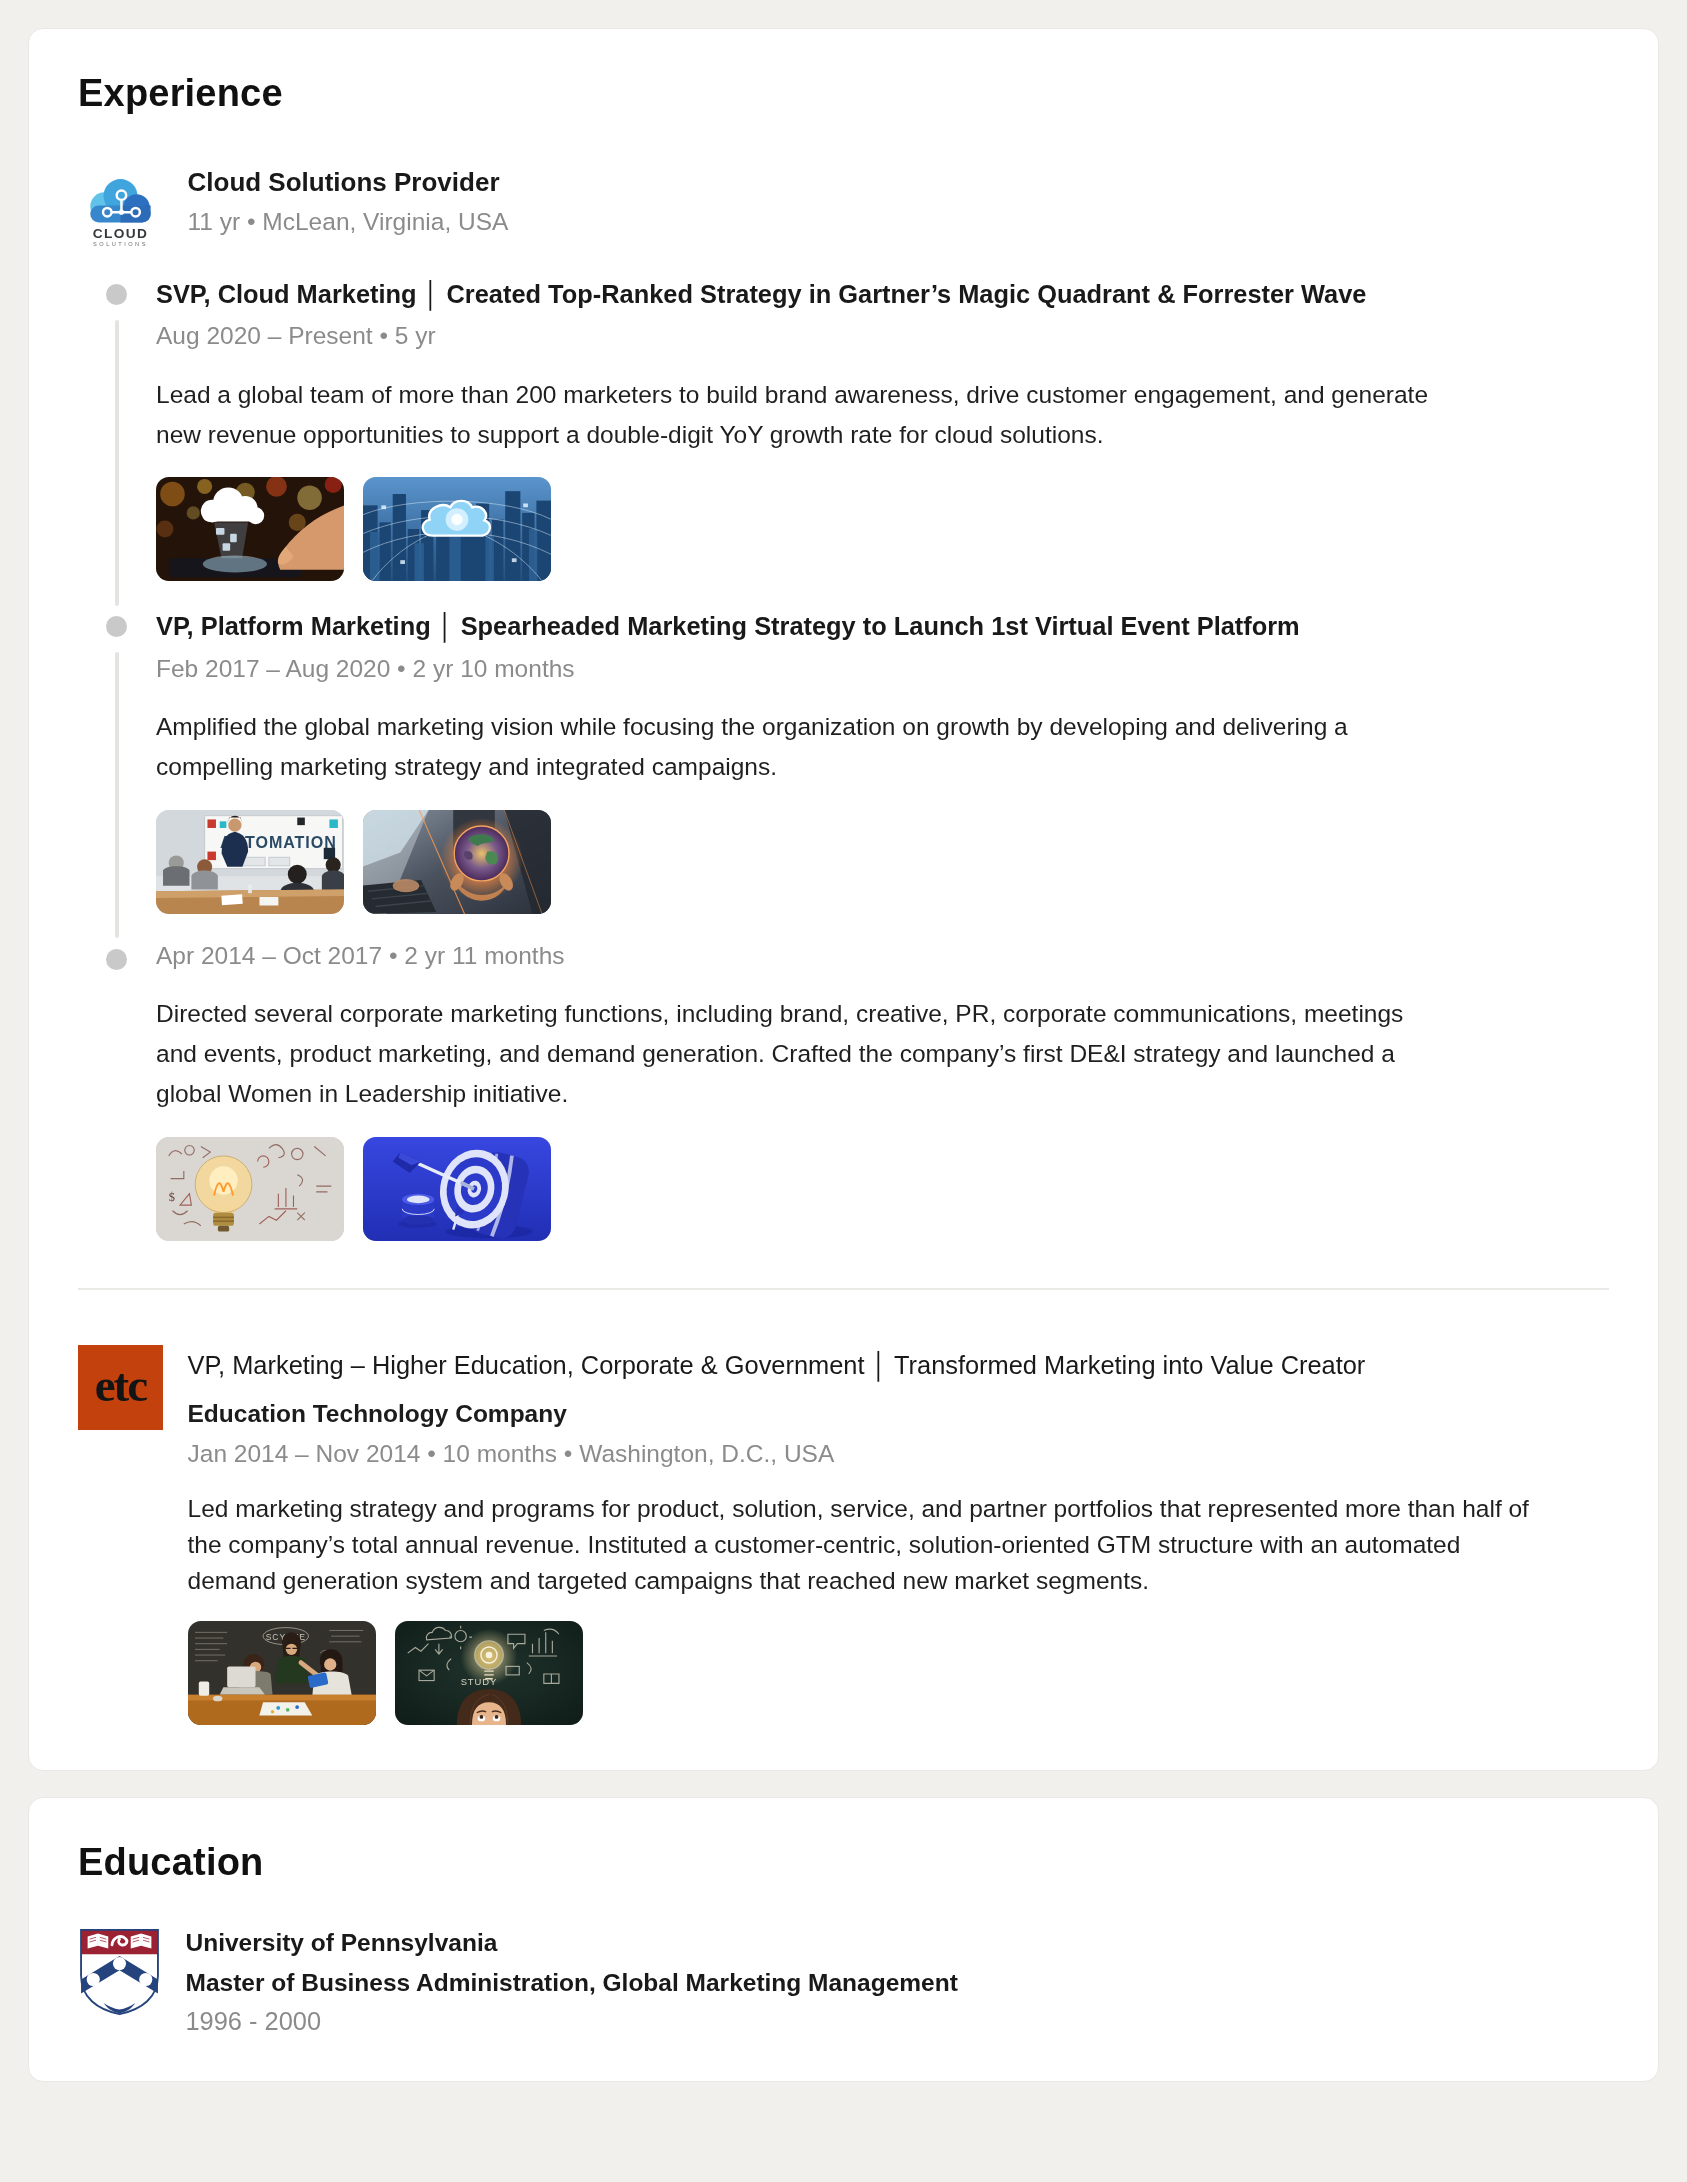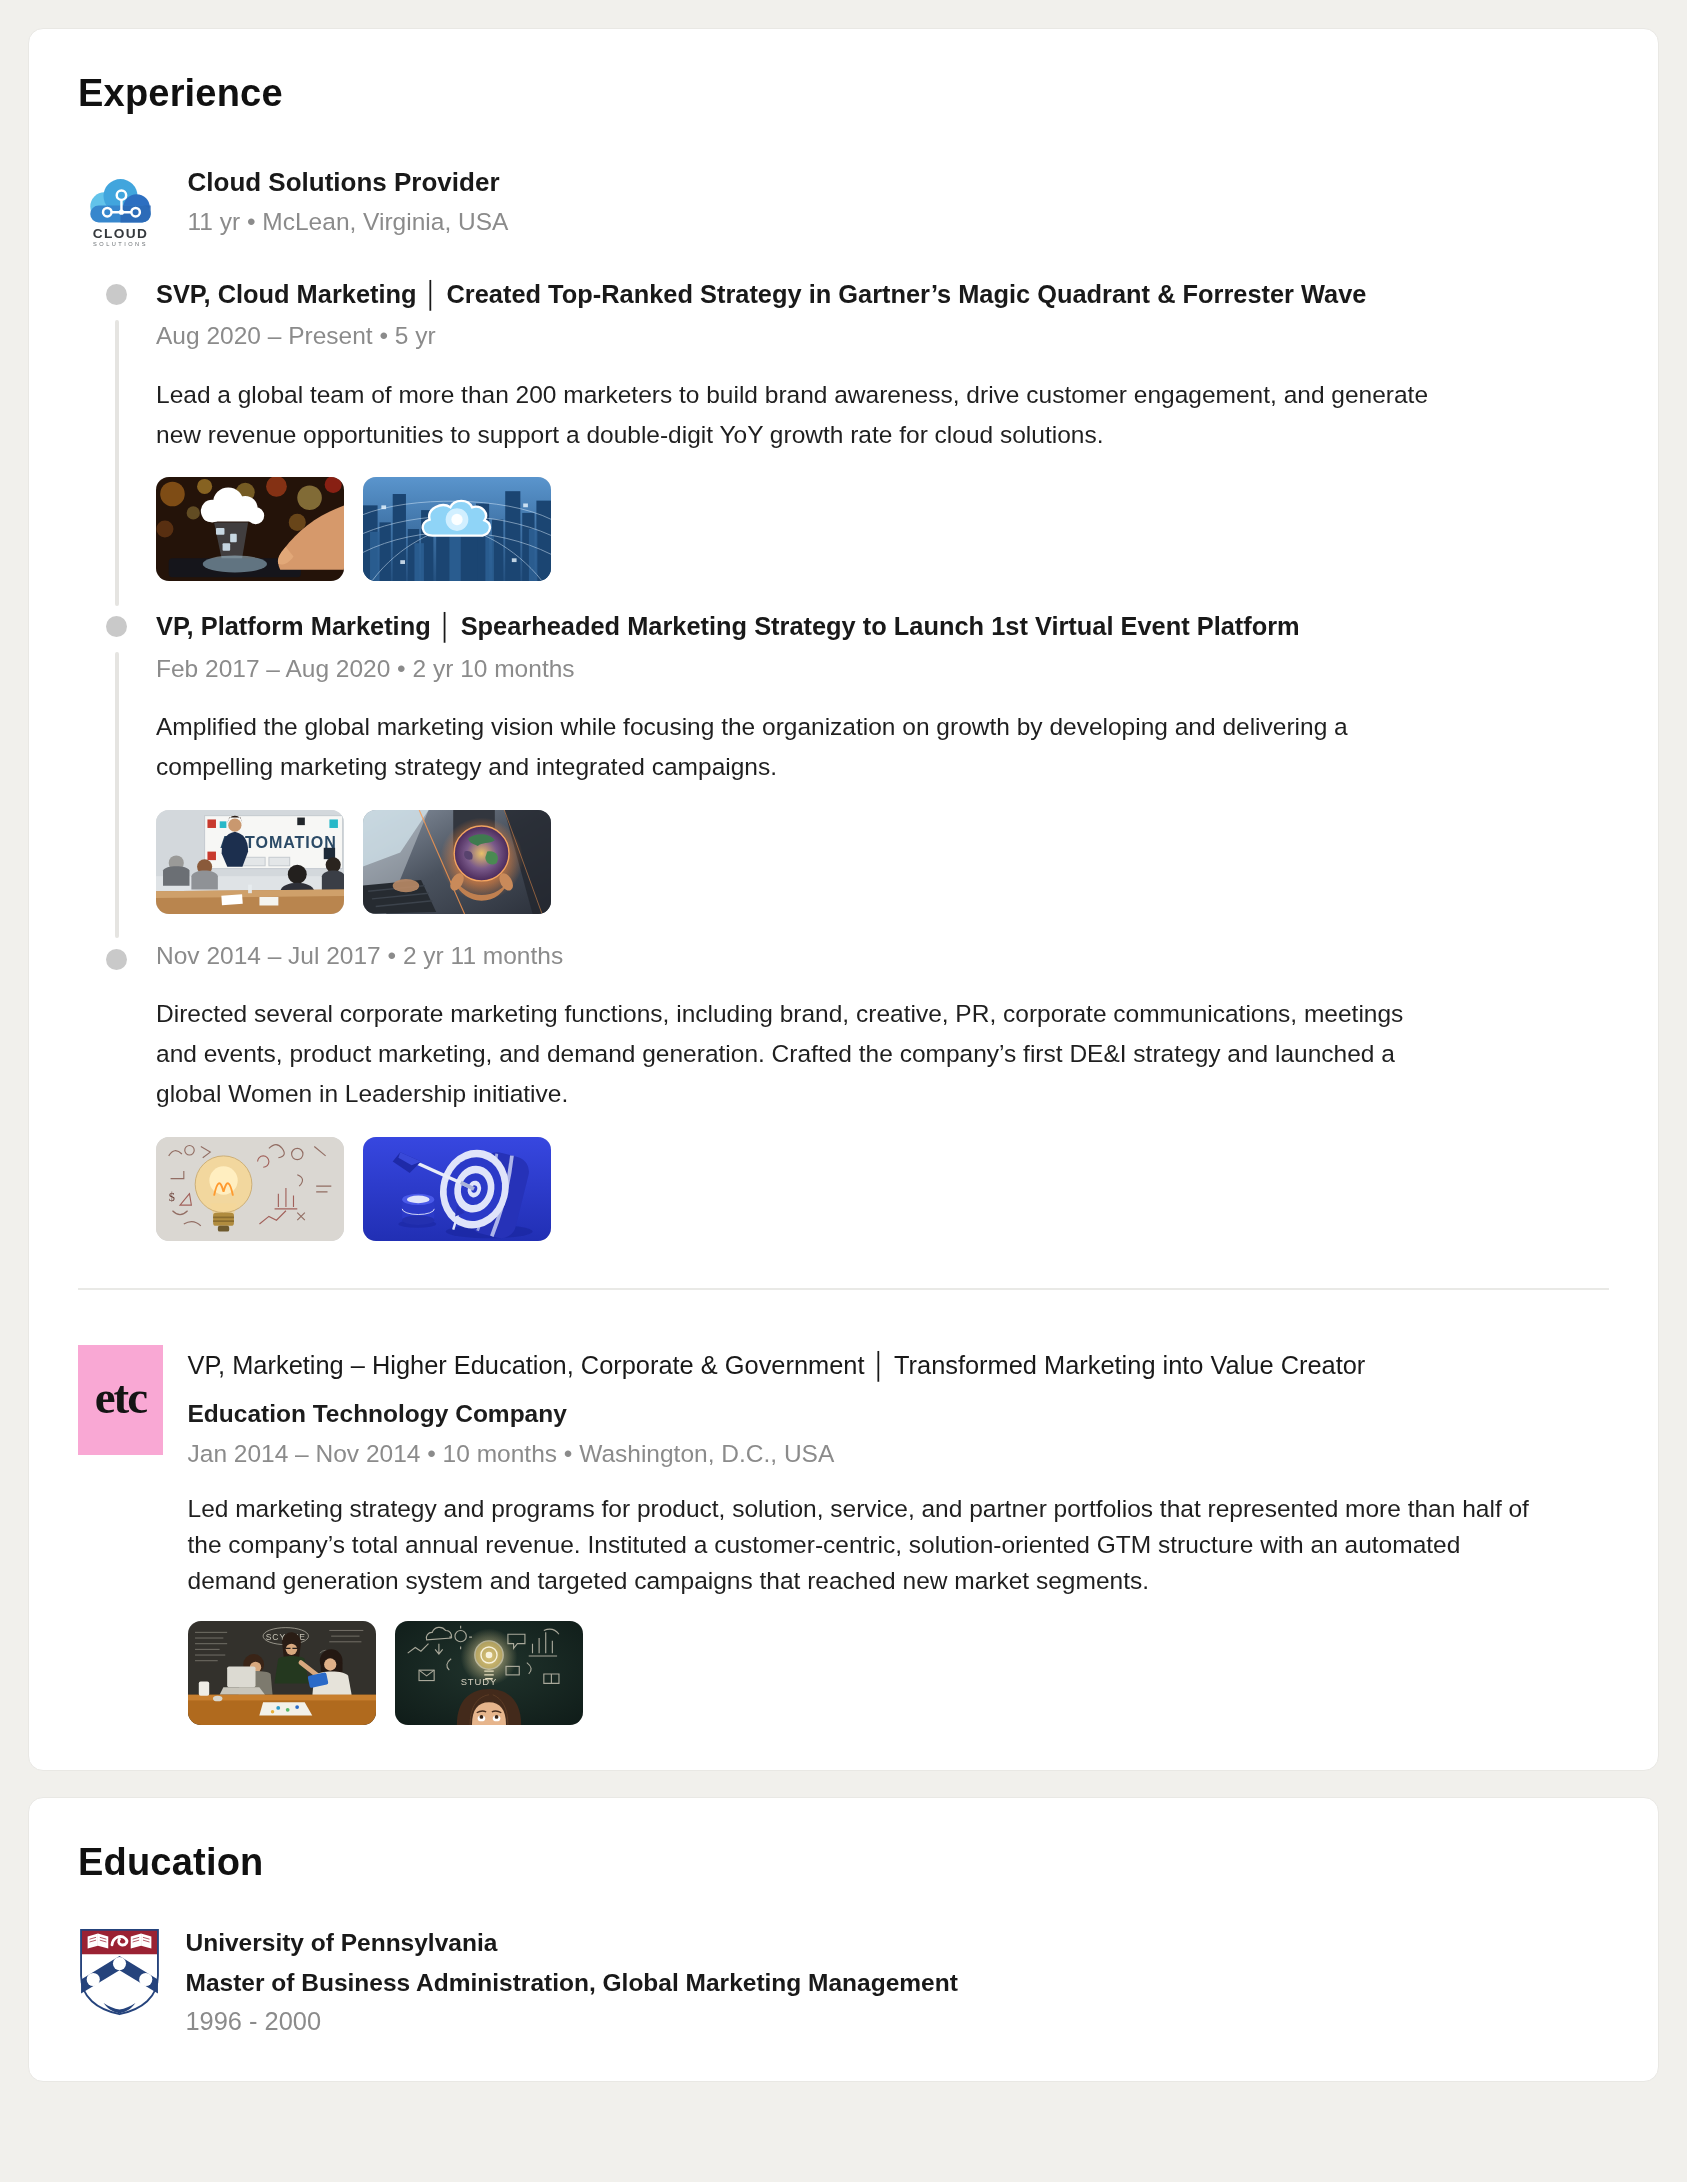--- a/index.html
+++ b/index.html
@@ -50,21 +50,21 @@
     width:188px; height:104px; border-radius:13px; overflow:hidden;
     flex:none; background:#d8d8d8; cursor:pointer;
   }
   .thumb svg { display:block; width:100%; height:100%; }
 
   .divider { height:1.9px; background:#e9e9e6; margin:47px 0 55px; }
 
   
   .entry { display:flex; gap:24.5px; align-items:flex-start; }
   .etc-logo {
-    width:85px; height:110px; flex:none; background:#f9a8d4;
+    width:85px; height:85px; flex:none; background:#c2410c;
     display:flex; align-items:center; justify-content:center;
     font-family:"Liberation Serif","DejaVu Serif",serif;
     font-size:47px; font-weight:700; color:#141414; letter-spacing:-1.9px;
     padding-bottom:5.6px; box-sizing:border-box;
   }
   .entry-title { font-size:25.4px; font-weight:400; line-height:36px; color:#191919; max-width:1318px; padding-top:1.9px; }
   .entry-company { font-size:24.5px; font-weight:600; color:#1c1c1c; margin-top:17px; }
   .entry-dates { font-size:24.5px; color:#8b8b8b; margin-top:12.2px; }
   .entry-desc { font-size:24.5px; line-height:36px; color:#1f1f1f; margin-top:22.6px; max-width:1365px; }
 
@@ -279,21 +279,21 @@
               <path d="M96,72 C104,84 116,90 126,90 C138,90 150,84 156,72 C150,88 140,96 126,96 C112,96 100,86 96,72 Z" fill="#c08050"></path>
               <ellipse cx="100" cy="76" rx="6" ry="10" fill="#c98a5a" transform="rotate(30 100 76)"></ellipse>
               <ellipse cx="152" cy="76" rx="6" ry="10" fill="#c98a5a" transform="rotate(-30 152 76)"></ellipse>
             </svg>
           </div>
         </div>
       </div>
 
       <div class="role">
         <span class="tl-dot"></span>
-        <div class="role-dates">Nov 2014 – Jul 2017 • 2 yr 11 months</div>
+        <div class="role-dates">Apr 2014 – Oct 2017 • 2 yr 11 months</div>
         <div class="role-desc">Directed several corporate marketing functions, including brand, creative, PR, corporate communications, meetings and events, product marketing, and demand generation. Crafted the company’s first DE&amp;I strategy and launched a global Women in Leadership initiative.</div>
         <div class="media-row">
           <div class="thumb">
             <svg viewBox="0 0 200 110" preserveAspectRatio="xMidYMid slice">
               <rect width="200" height="110" fill="#dad7d2"></rect>
               <g stroke="#7a4a3e" fill="none" opacity=".75" stroke-width="1.2">
                 <path d="M14,20 q6,-10 14,-2"></path>
                   <circle cx="36" cy="14" r="5"></circle>
                 <path d="M48,10 l10,6 l-8,6"></path>
                   <path d="M120,12 q8,-8 14,0 q6,8 -4,10"></path>

